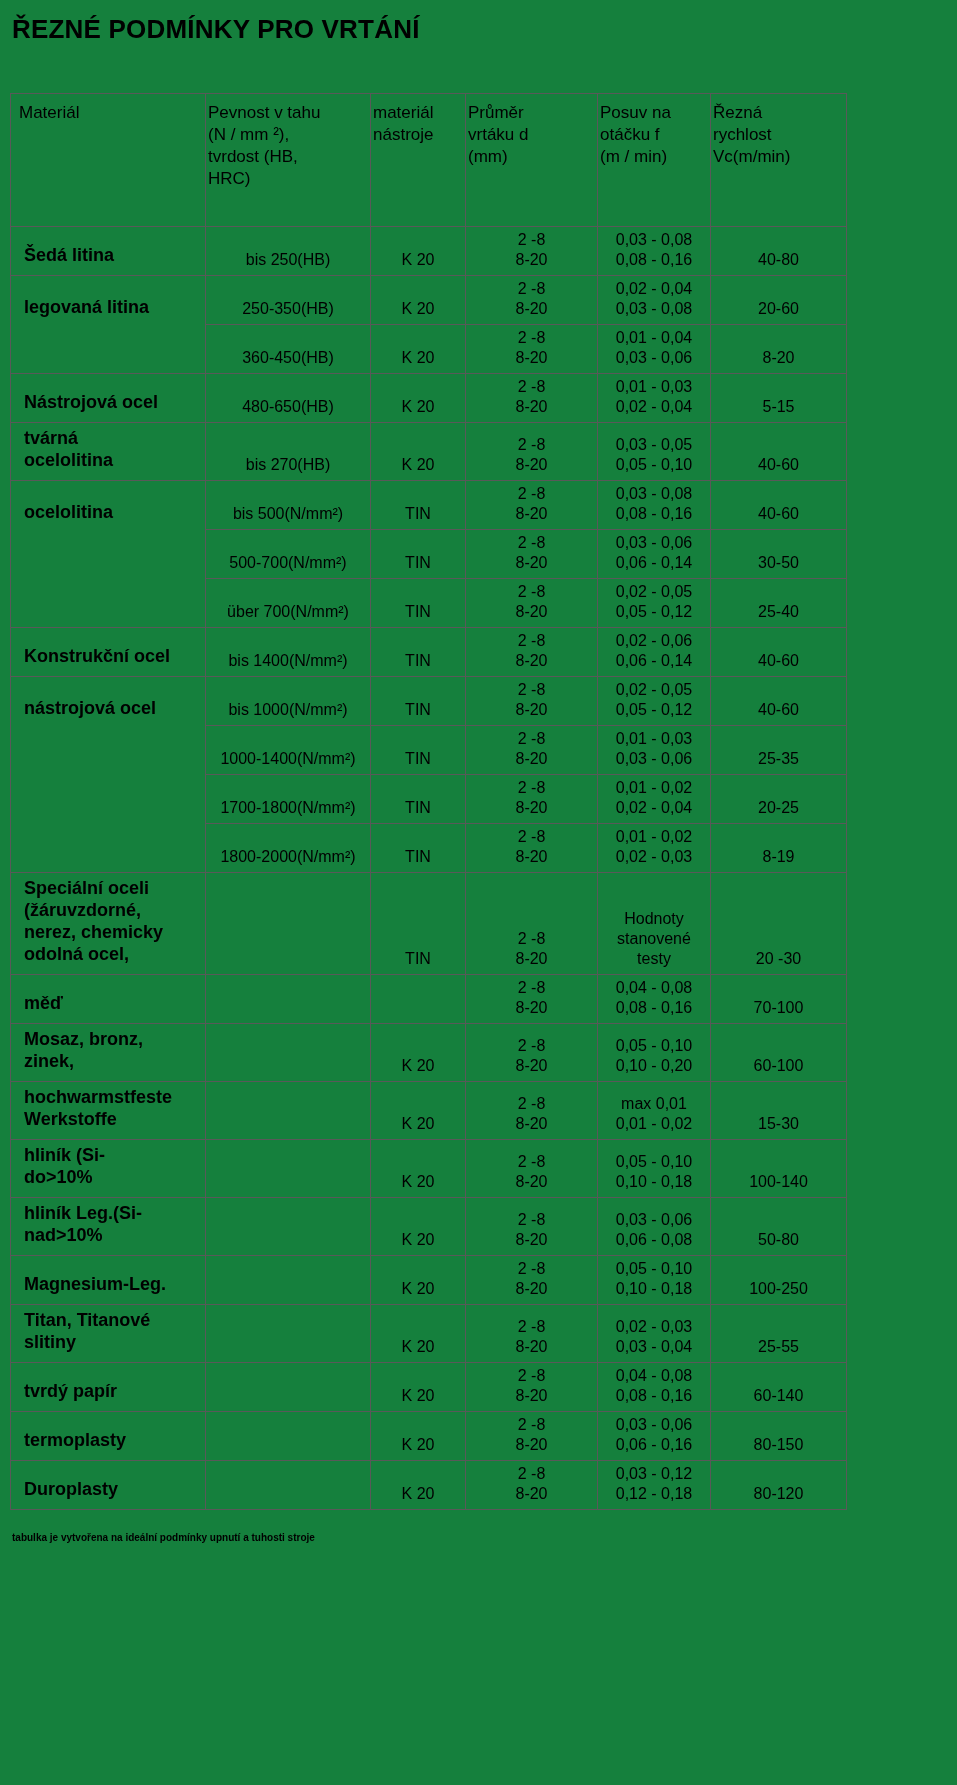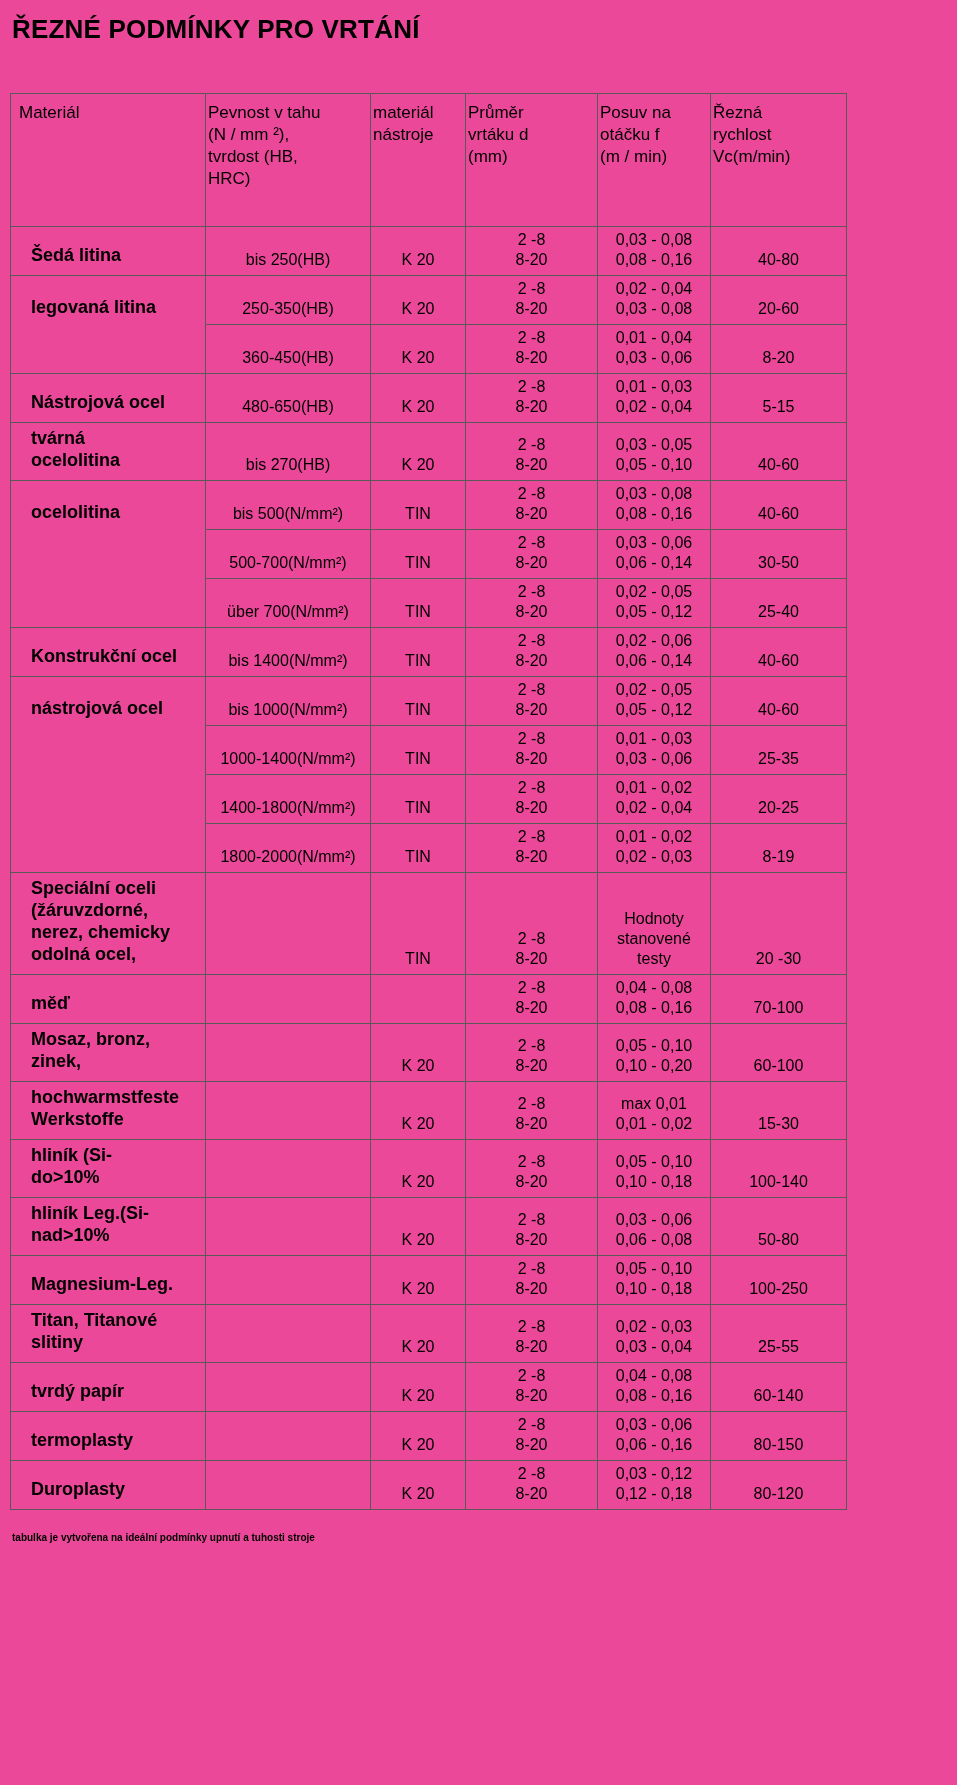--- a/index.html
+++ b/index.html
@@ -7,21 +7,21 @@
     margin: 0;
     padding: 0;
     background: #ffffff;
     color: #000000;
     font-family: "Liberation Sans", sans-serif;
   }
   .page {
     width: 957px;
     min-height: 1785px;
     padding: 10px 10px 30px 10px;
-    background: #ec4899;
+    background: #15803d;
   }
   .title {
     font-size: 26px;
     font-weight: bold;
     letter-spacing: 0.2px;
     margin: 4px 0 48px 2px;
   }
   table.conditions {
     border-collapse: collapse;
     table-layout: fixed;
@@ -45,21 +45,21 @@
   table.conditions th.h-material {
     text-align: left;
     padding-left: 8px;
   }
   td.material {
     font-weight: bold;
     font-size: 18px;
     line-height: 22px;
     text-align: left;
     vertical-align: bottom;
-    padding: 4px 4px 9px 20px;
+    padding: 4px 4px 9px 13px;
   }
   td.material.grouped {
     vertical-align: top;
     padding-top: 20px;
   }
   td.value {
     font-size: 16px;
     line-height: 20px;
     text-align: center;
     vertical-align: bottom;
@@ -210,21 +210,21 @@
         <tr>
           <td class="value strength-col">1000-1400(N/mm²)</td>
           <td class="value tool-col">TIN</td>
           <td class="value diameter-col">2 -8
 8-20</td>
           <td class="value feed-col">0,01 - 0,03
 0,03 - 0,06</td>
           <td class="value speed-col">25-35</td>
         </tr>
         <tr>
-          <td class="value strength-col">1400-1800(N/mm²)</td>
+          <td class="value strength-col">1700-1800(N/mm²)</td>
           <td class="value tool-col">TIN</td>
           <td class="value diameter-col">2 -8
 8-20</td>
           <td class="value feed-col">0,01 - 0,02
 0,02 - 0,04</td>
           <td class="value speed-col">20-25</td>
         </tr>
         <tr>
           <td class="value strength-col">1800-2000(N/mm²)</td>
           <td class="value tool-col">TIN</td>

